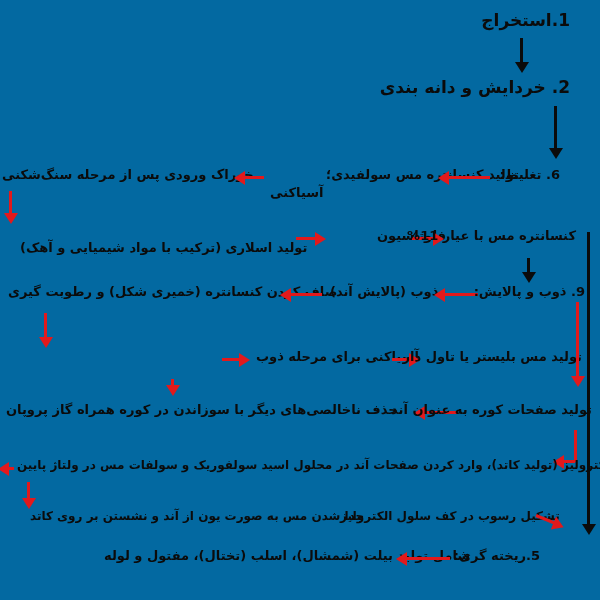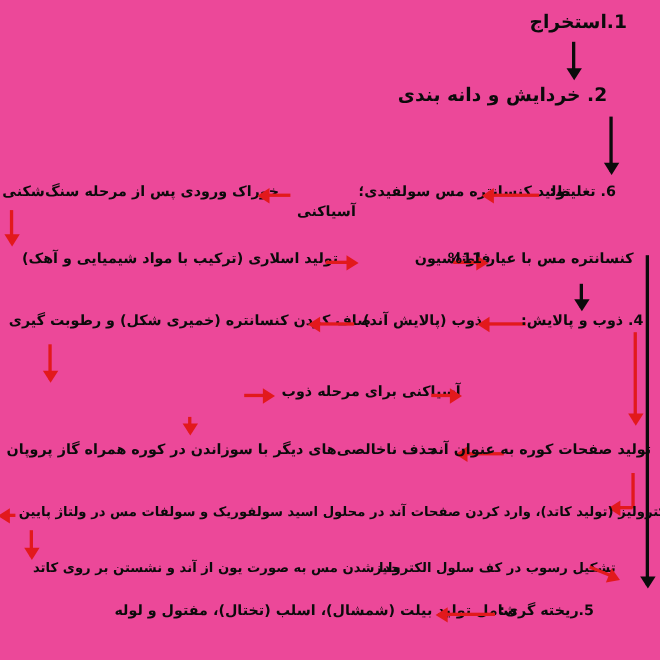--- a/index.html
+++ b/index.html
@@ -1,16 +1,16 @@
 <!DOCTYPE html>
 <html lang="fa"><head>
 <meta charset="utf-8">
 <style>
   html,body{margin:0;padding:0;background:#fff;}
-  #canvas{position:relative;width:600px;height:600px;background:#ec4899;overflow:hidden;
+  #canvas{position:relative;width:600px;height:600px;background:#0369a1;overflow:hidden;
           font-family:"DejaVu Sans",sans-serif;}
   .txt{position:absolute;font-weight:bold;color:#0b0b0b;white-space:nowrap;
        font-size:13px;direction:rtl;unicode-bidi:isolate;}
   .h1{font-size:17px;}
   .sm{font-size:12px;}
   
   .ha{position:absolute;height:3px;background:#e2191c;}
   .ha.hl::before{content:"";position:absolute;left:-11px;top:-5.5px;
       border:7px solid transparent;border-right:11px solid #e2191c;}
   .ha.hr::after{content:"";position:absolute;right:-11px;top:-5.5px;
@@ -26,52 +26,53 @@
   .tilt{transform:rotate(22deg);transform-origin:left center;}
 </style>
 </head>
 <body>
 
 <div id="canvas">
 
   <div class="txt h1" style="right:30px;top:10px;">1.استخراج</div>
   <div class="va black down" style="left:520px;top:38px;height:32px;"></div>
 
-  <div class="txt h1" style="right:48px;top:77px;">2. خردایش و دانه بندی</div>
+  <div class="txt h1" style="right:30px;top:77px;">2. خردایش و دانه بندی</div>
   <div class="va black down" style="left:554px;top:106px;height:50px;"></div>
 
   <div class="txt" style="left:2px;top:167px;">خوراک ورودی پس از مرحله سنگ‌شکنی</div>
   <div class="ha hl" style="left:238px;top:176px;width:26px;"></div>
   <div class="txt" style="left:270px;top:167px;margin-top:18px;">آسیاکنی</div>
   <div class="txt" style="left:326px;top:167px;">تولید کنسانتره مس سولفیدی؛</div>
   <div class="ha hl" style="left:442px;top:176px;width:48px;"></div>
   <div class="txt" style="right:40px;top:167px;">6. تغلیظ:</div>
 
   <div class="va red down" style="left:9px;top:191px;height:30px;"></div>
 
-  <div class="txt" style="left:20px;top:228px;">تولید اسلاری (ترکیب با مواد شیمیایی و آهک)</div>
+  <div class="txt" style="left:20px;top:240px;">تولید اسلاری (ترکیب با مواد شیمیایی و آهک)</div>
   <div class="ha hr" style="left:296px;top:237px;width:26px;"></div>
   <div class="txt" style="left:332px;top:228px;margin-left:45px;">فلوتاسیون</div>
   <div class="ha hr" style="left:412px;top:237px;width:28px;"></div>
   <div class="txt" style="right:24px;top:228px;">کنسانتره مس با عیار 11%</div>
 
   <div class="va black down" style="left:527px;top:258px;height:22px;"></div>
   <div class="va black down" style="left:587px;top:232px;height:300px;"></div>
 
   <div class="txt" style="left:8px;top:284px;">صاف کردن کنسانتره (خمیری شکل) و رطوبت گیری</div>
   <div class="ha hl" style="left:284px;top:293px;width:38px;"></div>
   <div class="txt" style="left:330px;top:284px;">ذوب (پالایش آند)</div>
   <div class="ha hl" style="left:438px;top:293px;width:40px;"></div>
-  <div class="txt" style="right:15px;top:284px;">4. ذوب و پالایش:</div>
+  <div class="txt" style="right:15px;top:284px;">9. ذوب و پالایش:</div>
 
   <div class="va red down" style="left:44px;top:313px;height:32px;"></div>
 
   <div class="ha hr" style="left:222px;top:358px;width:24px;"></div>
   <div class="txt" style="left:256px;top:349px;">آسیاکنی برای مرحله ذوب</div>
   <div class="ha hr" style="left:392px;top:358px;width:24px;"></div>
+  <div class="txt" style="right:18px;top:349px;">تولید مس بلیستر یا تاول دار</div>
 
   <div class="va red down" style="left:576px;top:302px;height:82px;"></div>
 
   <div class="va red down" style="left:171px;top:379px;height:14px;"></div>
 
   <div class="txt" style="left:6px;top:402px;text-align:right;">حذف ناخالصی‌های دیگر با سوزاندن در کوره همراه گاز پروپان</div>
   <div class="ha hl" style="left:418px;top:411px;width:40px;"></div>
   <div class="txt" style="right:8px;top:402px;">تولید صفحات کوره به عنوان آند</div>
 
   <div class="va red" style="left:574px;top:430px;height:32px;"></div>

